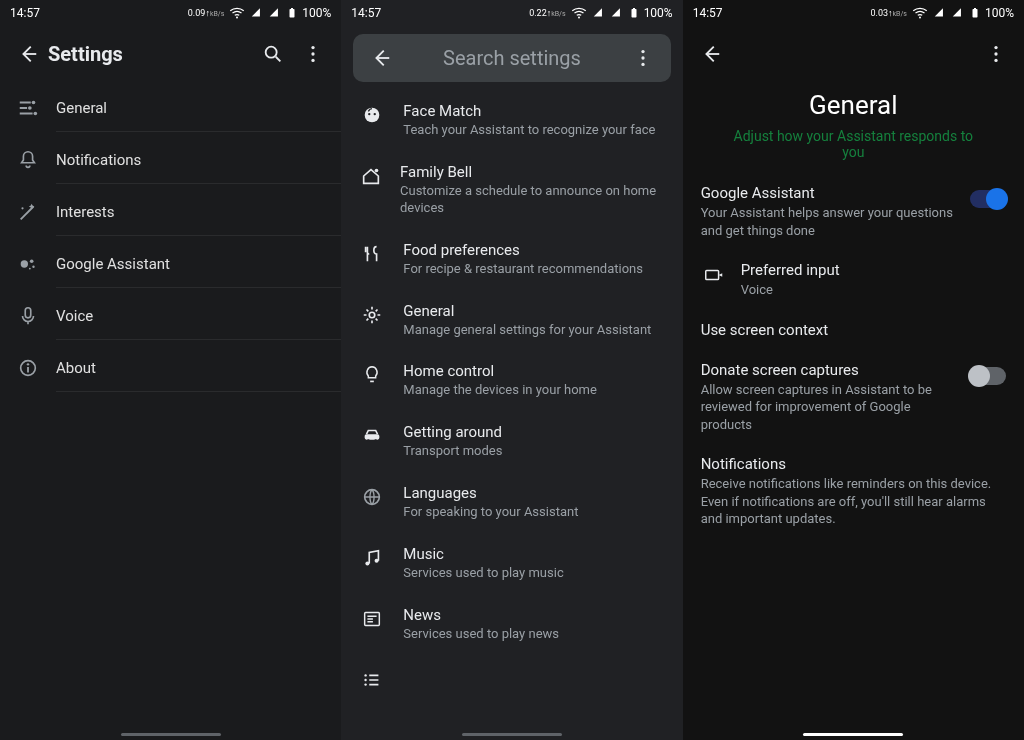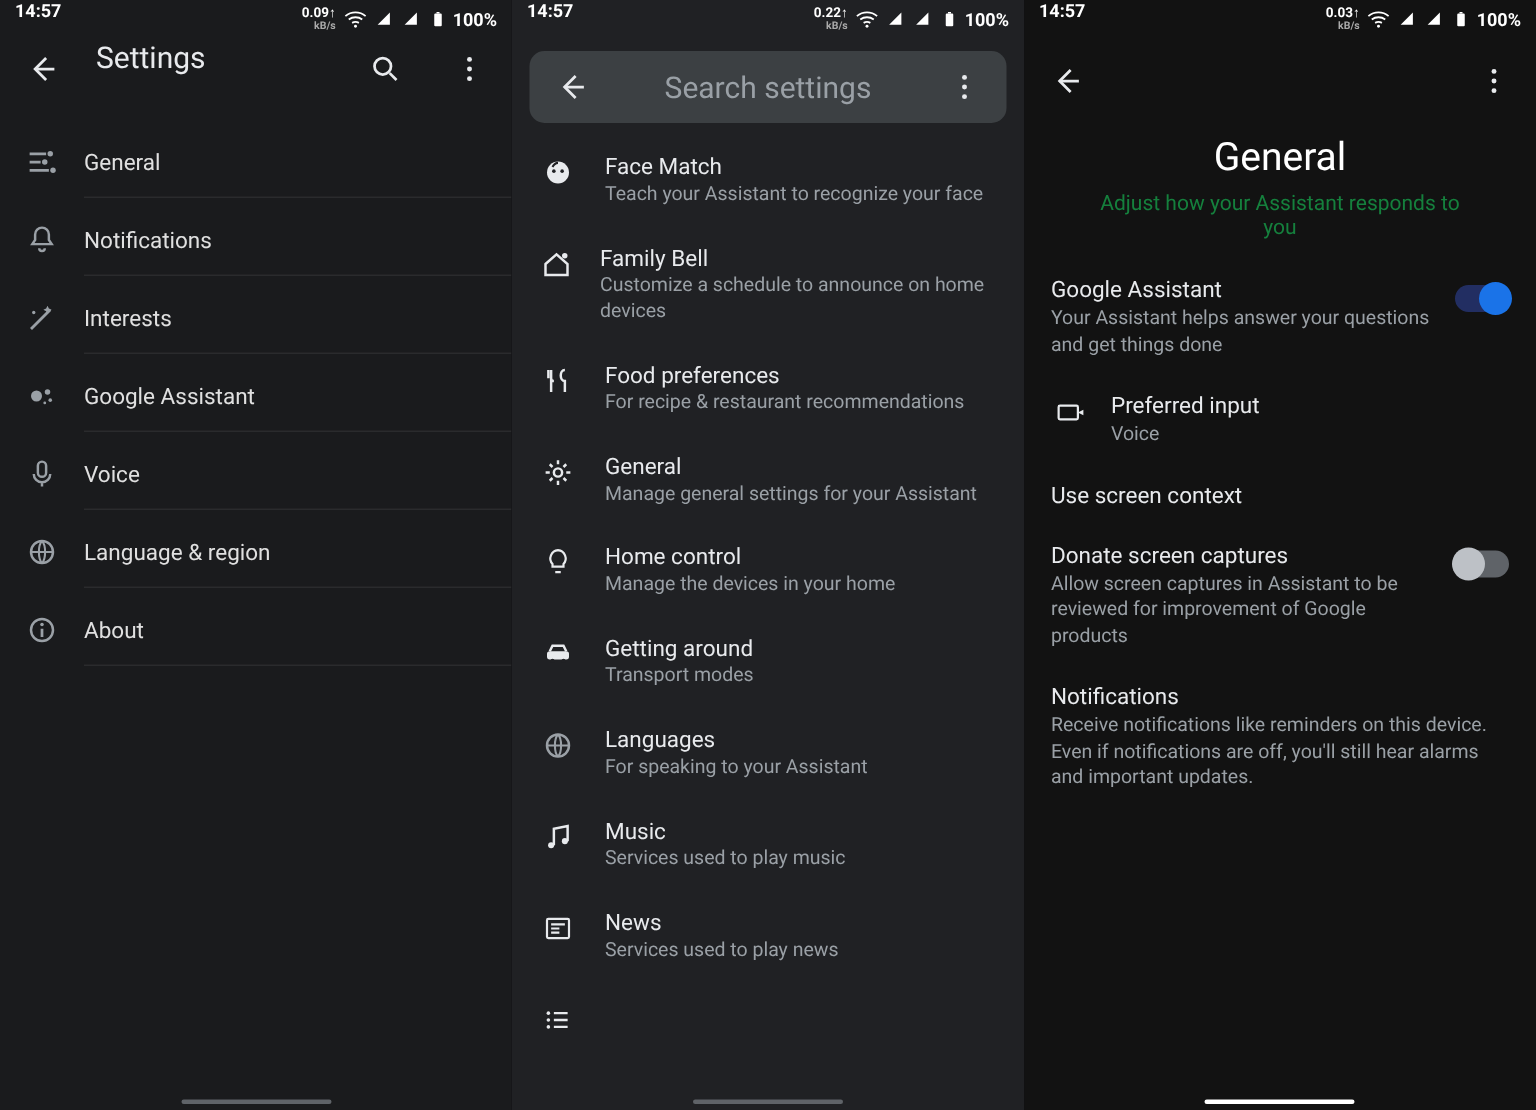--- a/index.html
+++ b/index.html
@@ -2,27 +2,27 @@
 <html><head>
 <meta charset="utf-8">
 <style>
   html,body{margin:0;padding:0;background:#000;font-family:Roboto,Arial,sans-serif;color:#e8eaed;}
   .wrap{display:flex;width:1024px;height:740px;}
   .phone{position:relative;flex:0 0 341.33px;height:740px;background:#1e1e1e;overflow:hidden;}
   .phone:nth-child(1){background:#1a1b1d;}
   .phone:nth-child(2){background:#202124;}
   .phone:nth-child(3){background:#121212;}
   
-  .status{display:flex;justify-content:space-between;height:26px;padding:0 10px;font-size:12px;font-weight:700;color:#fff;}
+  .status{display:flex;align-items:center;justify-content:space-between;height:26px;padding:0 10px;font-size:12px;font-weight:400;color:#fff;}
   .status .right{display:flex;align-items:center;gap:4px;}
-  .kb{font-size:9px;line-height:1;display:inline-flex;flex-direction:column;align-items:flex-end;margin-left:46px;}
+  .kb{font-size:9px;line-height:1;display:inline-flex;flex-direction:row;align-items:flex-end;margin-left:46px;}
   .kb .sub{font-size:7px;color:#aaa;}
   svg{display:block;}
   
-  .toolbar{display:flex;align-items:flex-start;height:56px;padding:0 8px;gap:16px;}
+  .toolbar{display:flex;align-items:center;height:56px;padding:0 8px;font-weight:bold;}
   .tb-title{font-size:20px;color:#e8eaed;}
   .spacer{flex:1;}
   .iconbtn{width:40px;height:40px;display:flex;align-items:center;justify-content:center;border-radius:20px;}
   
   .list1{padding:0 0 0 0;}
   .row1-outer{display:flex;align-items:center;min-height:52px;}
   .row1-ico{width:56px;display:flex;align-items:center;justify-content:center;}
   .row1-txt{flex:1;padding:14px 16px 14px 0;font-size:15px;color:#e0e0e0;border-bottom:1px solid #2a2b2d;}
   .row1-outer:last-child .row1-txt{border-bottom:1px solid #2a2b2d;}
   
@@ -243,28 +243,20 @@
           <div class="row1-ico">
             <svg width="22" height="22" viewBox="0 0 24 24">
               <use href="#i-mic"></use>
             </svg>
           </div>
           <div class="row1-txt">Voice</div>
         </div>
         <div class="row1-outer">
           <div class="row1-ico">
             <svg width="22" height="22" viewBox="0 0 24 24">
-              <use href="#i-globe"></use>
-            </svg>
-          </div>
-          <div class="row1-txt">Language &amp; region</div>
-        </div>
-        <div class="row1-outer">
-          <div class="row1-ico">
-            <svg width="22" height="22" viewBox="0 0 24 24">
               <use href="#i-info"></use>
             </svg>
           </div>
           <div class="row1-txt">About</div>
         </div>
       </div>
   <div class="navspace"></div>
 </div>
 
 <div class="phone">

